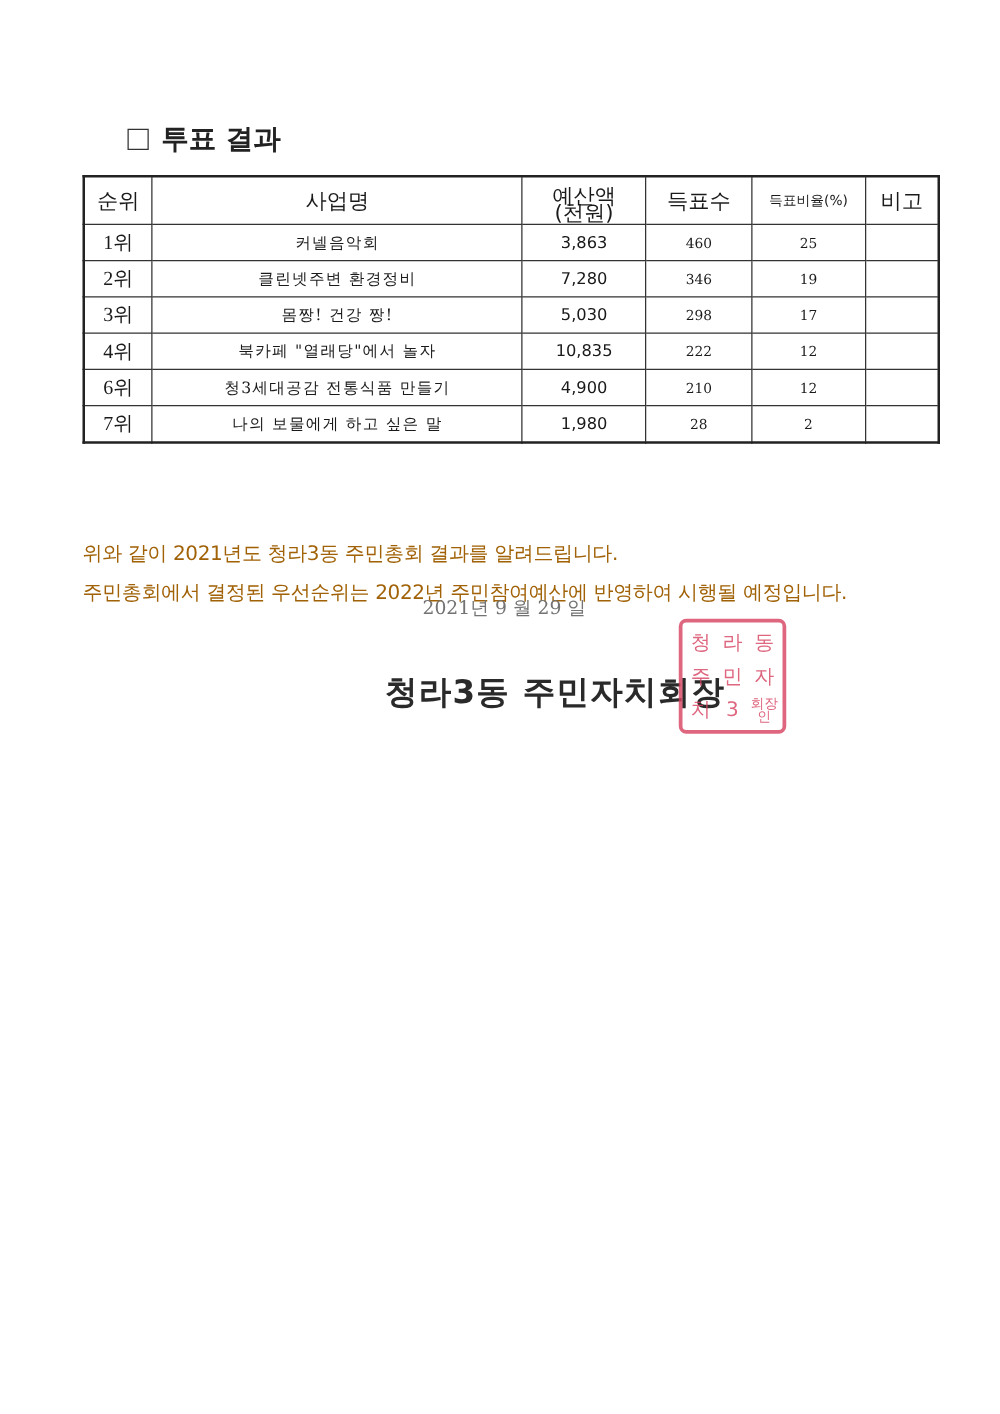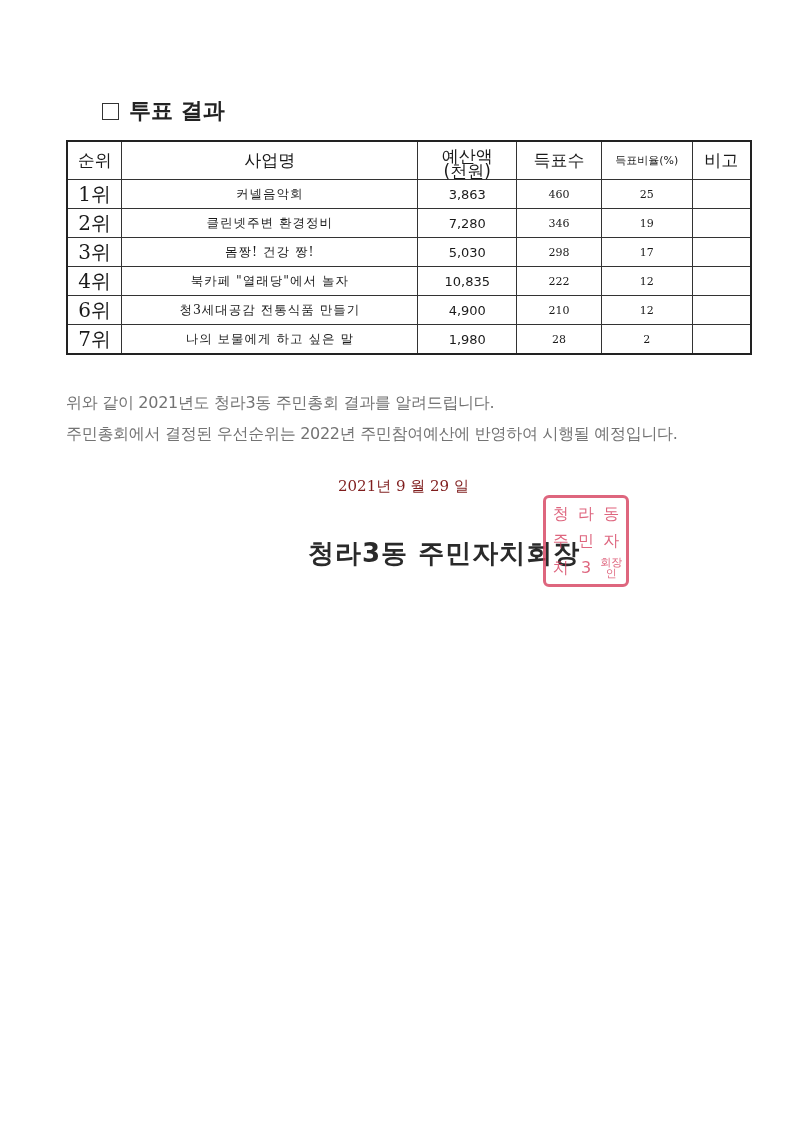--- a/index.html
+++ b/index.html
@@ -26,31 +26,32 @@
   table.results th, table.results td {
     border: 1px solid #333; text-align: center; padding: 0;
   }
   table.results th {
     height: 37px; font-weight: normal; font-size: 17px;
     font-family: "DejaVu Sans", "Liberation Sans", sans-serif;
   }
   table.results th .sub { display: block; font-size: 17px; line-height: 11px; margin-top: -2px; }
   table.results th.small { font-size: 11px; }
   table.results td { height: 28px; font-size: 12px; }
-  table.results td.rank { font-size: 20px; }
+  table.results td.rank { font-size: 16px; font-family: Liberation Serif, serif; }
   table.results td.name { font-size: 12.5px; letter-spacing: 1px; }
   table.results td.budget { font-size: 13px; font-family: "DejaVu Sans", "Liberation Sans", sans-serif; }
   table.results td.votes, table.results td.ratio { font-size: 11px; }
   .para {
     position: absolute; left: 66px; font-size: 16px;
-    font-family: "DejaVu Sans", "Liberation Sans", sans-serif; color: #737373;
+    font-family: "DejaVu Sans", "Liberation Sans", sans-serif; color: #a16207;
     letter-spacing: -0.3px;
+    margin-top: 40px;
   }
   .date {
-    position: absolute; left: 338px; top: 477px; font-size: 15px; color: #7f1d1d;
+    position: absolute; left: 338px; top: 477px; font-size: 15px; color: #737373;
   }
   .signature {
     position: absolute; left: 308px; top: 536px;
     font-family: "DejaVu Sans", "Liberation Sans", sans-serif;
     font-weight: bold; font-size: 26px; color: #2a2a2a; letter-spacing: 1px;
   }
   .seal {
     position: absolute; left: 543px; top: 495px; width: 86px; height: 92px;
     border: 3px solid #d6405f; border-radius: 6px; opacity: 0.8;
     color: #d6405f; box-sizing: border-box;

